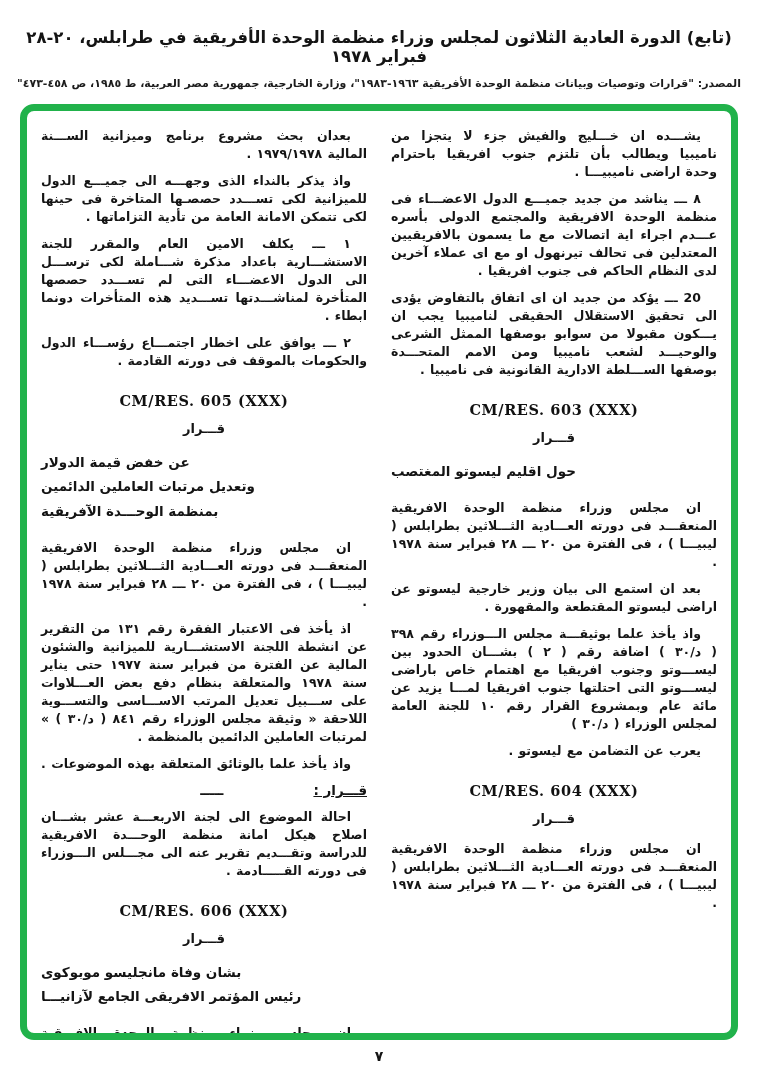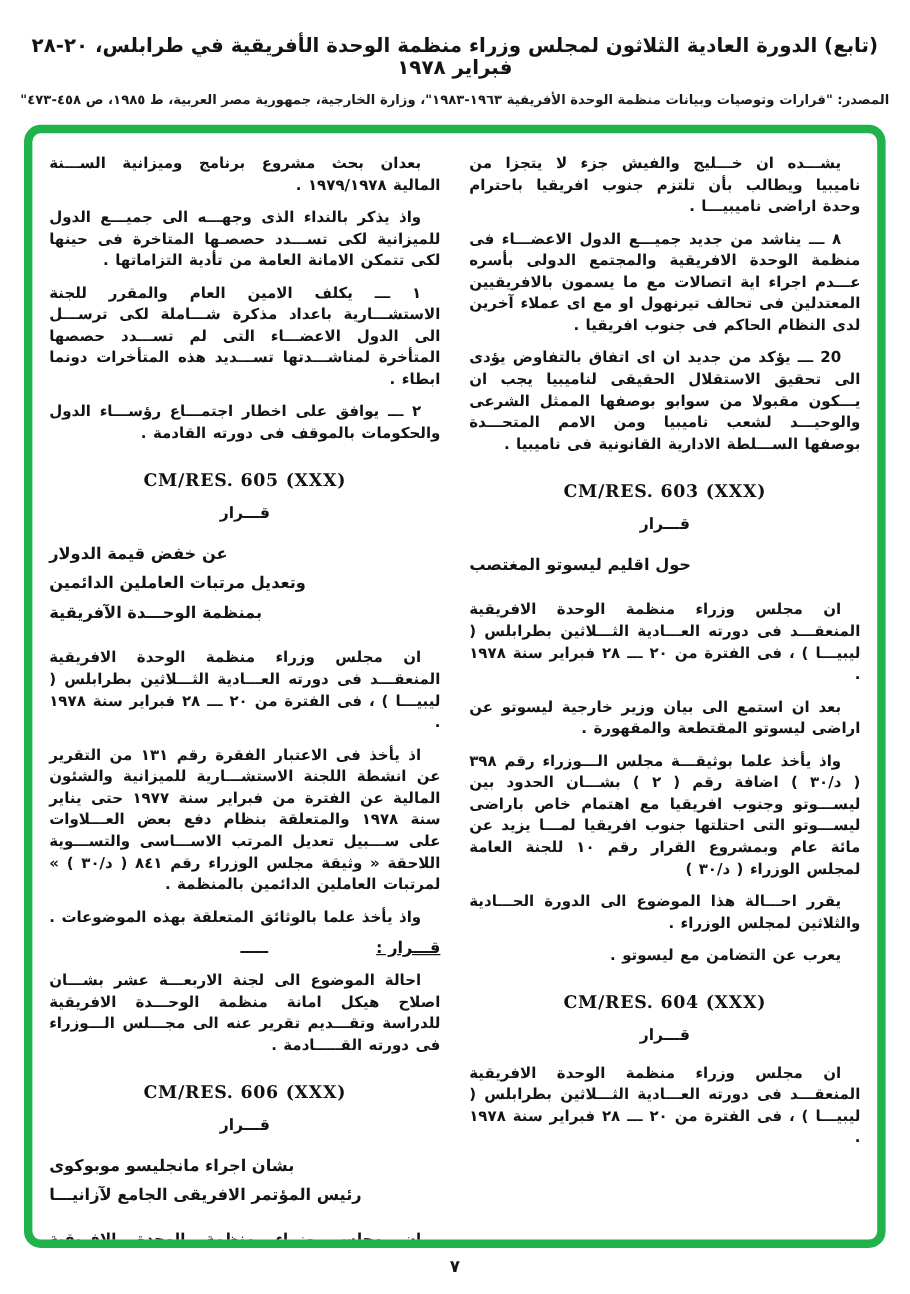--- a/index.html
+++ b/index.html
@@ -116,21 +116,20 @@
         <p class="para">٨ ـــ يناشد من جديد جميـــع الدول الاعضـــاء فى منظمة الوحدة الافريقية والمجتمع الدولى بأسره عـــدم اجراء اية اتصالات مع ما يسمون بالافريقيين المعتدلين فى تحالف تيرنهول او مع اى عملاء آخرين لدى النظام الحاكم فى جنوب افريقيا .</p>
         <p class="para">20 ـــ يؤكد من جديد ان اى اتفاق بالتفاوض يؤدى الى تحقيق الاستقلال الحقيقى لناميبيا يجب ان يـــكون مقبولا من سوابو بوصفها الممثل الشرعى والوحيـــد لشعب ناميبيا ومن الامم المتحـــدة بوصفها الســـلطة الادارية القانونية فى ناميبيا .</p>
         <div class="res-code">CM/RES. 603 (XXX)</div>
         <div class="res-heading">قـــرار</div>
         <div class="res-subtitle">
           <div class="sub-line">حول اقليم ليسوتو المغتصب</div>
         </div>
         <p class="para">ان مجلس وزراء منظمة الوحدة الافريقية المنعقـــد فى دورته العـــادية الثـــلاثين بطرابلس ( ليبيـــا ) ، فى الفترة من ٢٠ ـــ ٢٨ فبراير سنة ١٩٧٨ .</p>
         <p class="para">بعد ان استمع الى بيان وزير خارجية ليسوتو عن اراضى ليسوتو المقتطعة والمقهورة .</p>
         <p class="para">واذ يأخذ علما بوثيقـــة مجلس الـــوزراء رقم ٣٩٨ ( د/٣٠ ) اضافة رقم ( ٢ ) بشـــان الحدود بين ليســـوتو وجنوب افريقيا مع اهتمام خاص باراضى ليســـوتو التى احتلتها جنوب افريقيا لمـــا يزيد عن مائة عام وبمشروع القرار رقم ١٠ للجنة العامة لمجلس الوزراء ( د/٣٠ )</p>
-        <p class="para">يقرر احـــالة هذا الموضوع الى الدورة الحـــادية والثلاثين لمجلس الوزراء .</p>
         <p class="para">يعرب عن التضامن مع ليسوتو .</p>
         <div class="res-code">CM/RES. 604 (XXX)</div>
         <div class="res-heading">قـــرار</div>
         <p class="para">ان مجلس وزراء منظمة الوحدة الافريقية المنعقـــد فى دورته العـــادية الثـــلاثين بطرابلس ( ليبيـــا ) ، فى الفترة من ٢٠ ـــ ٢٨ فبراير سنة ١٩٧٨ .</p>
       </div>
 
       <div class="col">
         <p class="para">بعدان بحث مشروع برنامج وميزانية الســـنة المالية ١٩٧٩/١٩٧٨ .</p>
         <p class="para">واذ يذكر بالنداء الذى وجهـــه الى جميـــع الدول للميزانية لكى تســـدد حصصـها المتاخرة فى حينها لكى تتمكن الامانة العامة من تأدية التزاماتها .</p>
         <p class="para">١ ـــ يكلف الامين العام والمقرر للجنة الاستشـــارية باعداد مذكرة شـــاملة لكى ترســـل الى الدول الاعضـــاء التى لم تســـدد حصصها المتأخرة لمناشـــدتها تســـديد هذه المتأخرات دونما ابطاء .</p>
@@ -146,21 +145,21 @@
         <p class="para">اذ يأخذ فى الاعتبار الفقرة رقم ١٣١ من التقرير عن انشطة اللجنة الاستشـــارية للميزانية والشئون المالية عن الفترة من فبراير سنة ١٩٧٧ حتى يناير سنة ١٩٧٨ والمتعلقة بنظام دفع بعض العـــلاوات على ســـبيل تعديل المرتب الاســـاسى والتســـوية اللاحقة « وثيقة مجلس الوزراء رقم ٨٤١ ( د/٣٠ ) » لمرتبات العاملين الدائمين بالمنظمة .</p>
         <p class="para">واذ يأخذ علما بالوثائق المتعلقة بهذه الموضوعات .</p>
         <div class="decree-line">
           <span class="decree-label">قـــرار :</span>
           <span class="decree-dash">ـــــ</span>
         </div>
         <p class="para">احالة الموضوع الى لجنة الاربعـــة عشر بشـــان اصلاح هيكل امانة منظمة الوحـــدة الافريقية للدراسة وتقـــديم تقرير عنه الى مجـــلس الـــوزراء فى دورته القـــــادمة .</p>
         <div class="res-code">CM/RES. 606 (XXX)</div>
         <div class="res-heading">قـــرار</div>
         <div class="res-subtitle">
-          <div class="sub-line">بشان اجراء مانجليسو موبوكوى</div>
+          <div class="sub-line">بشان وفاة مانجليسو موبوكوى</div>
           <div class="sub-line">رئيس المؤتمر الافريقى الجامع لآزانيـــا</div>
         </div>
         <p class="para">ان مجلس وزراء منظمة الوحدة الافريقية المنعقـــد فى دورته العـــادية الثـــلاثين بطرابلس ( ليبيـــا ) ، فى الفترة من ٢٠ ـــ ٢٨ فبراير سنة ١٩٧٨ .</p>
       </div>
 
     </div>
   </div>
 
   <div class="page-number">٧</div>
 

